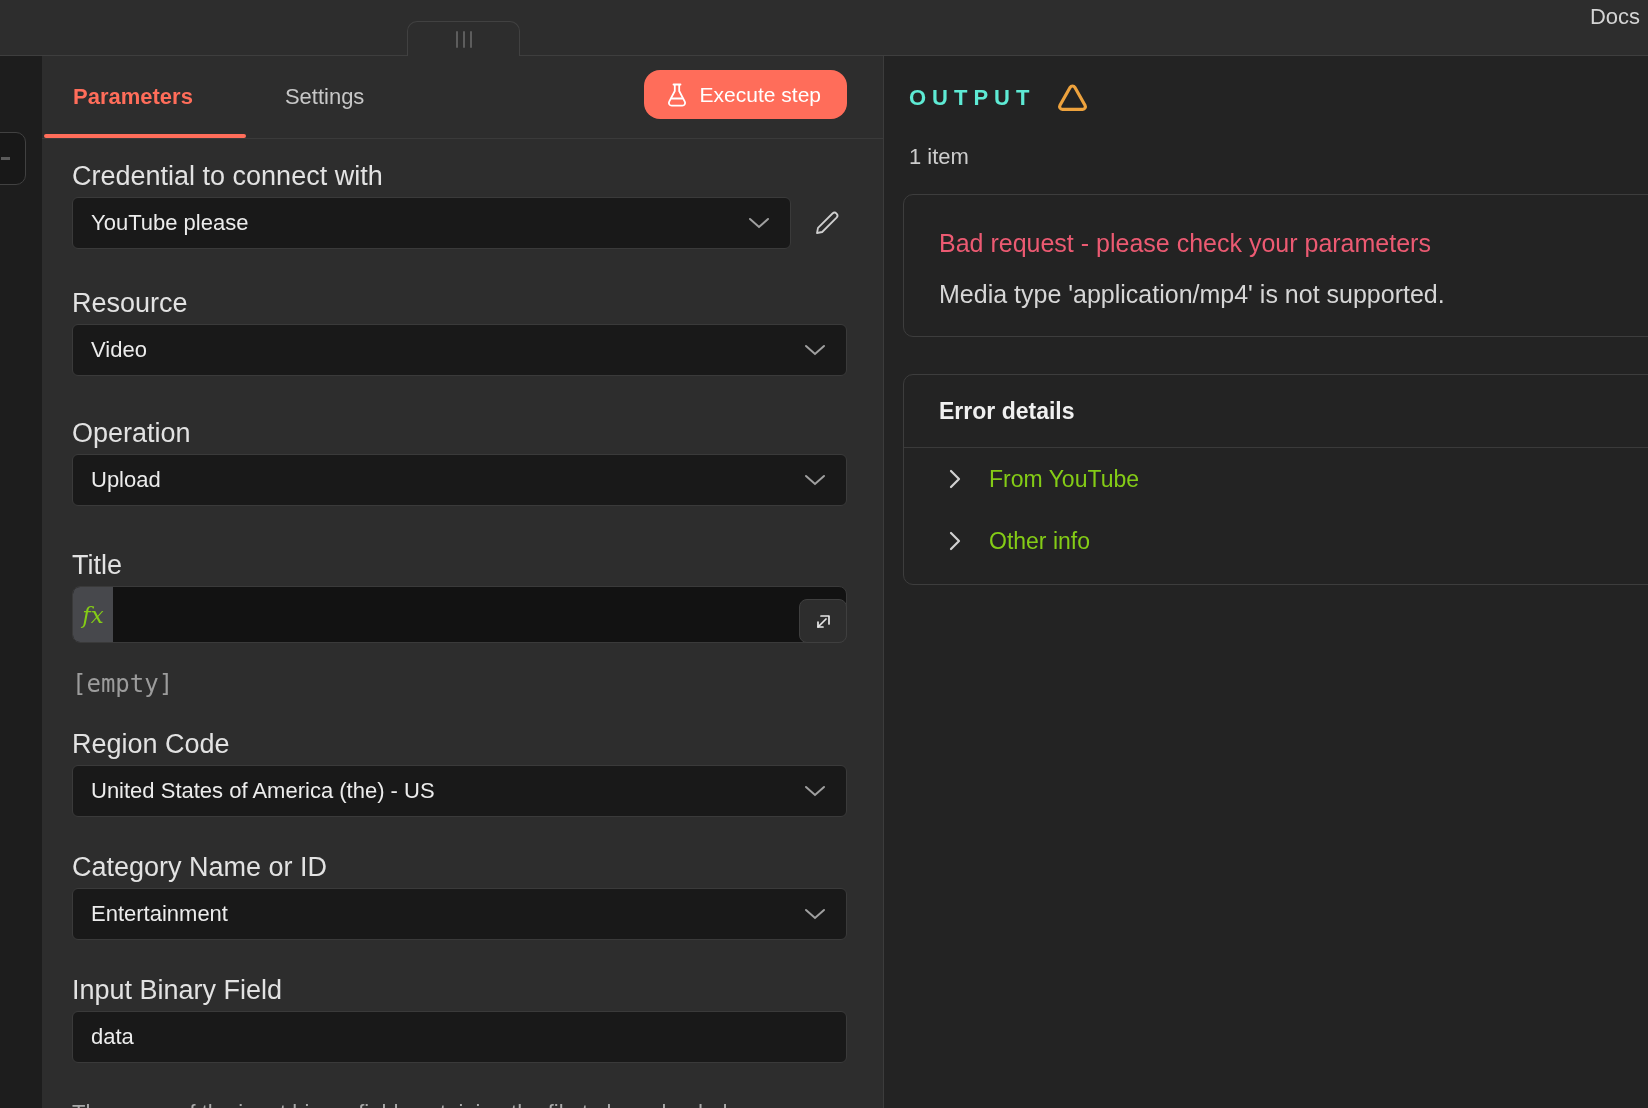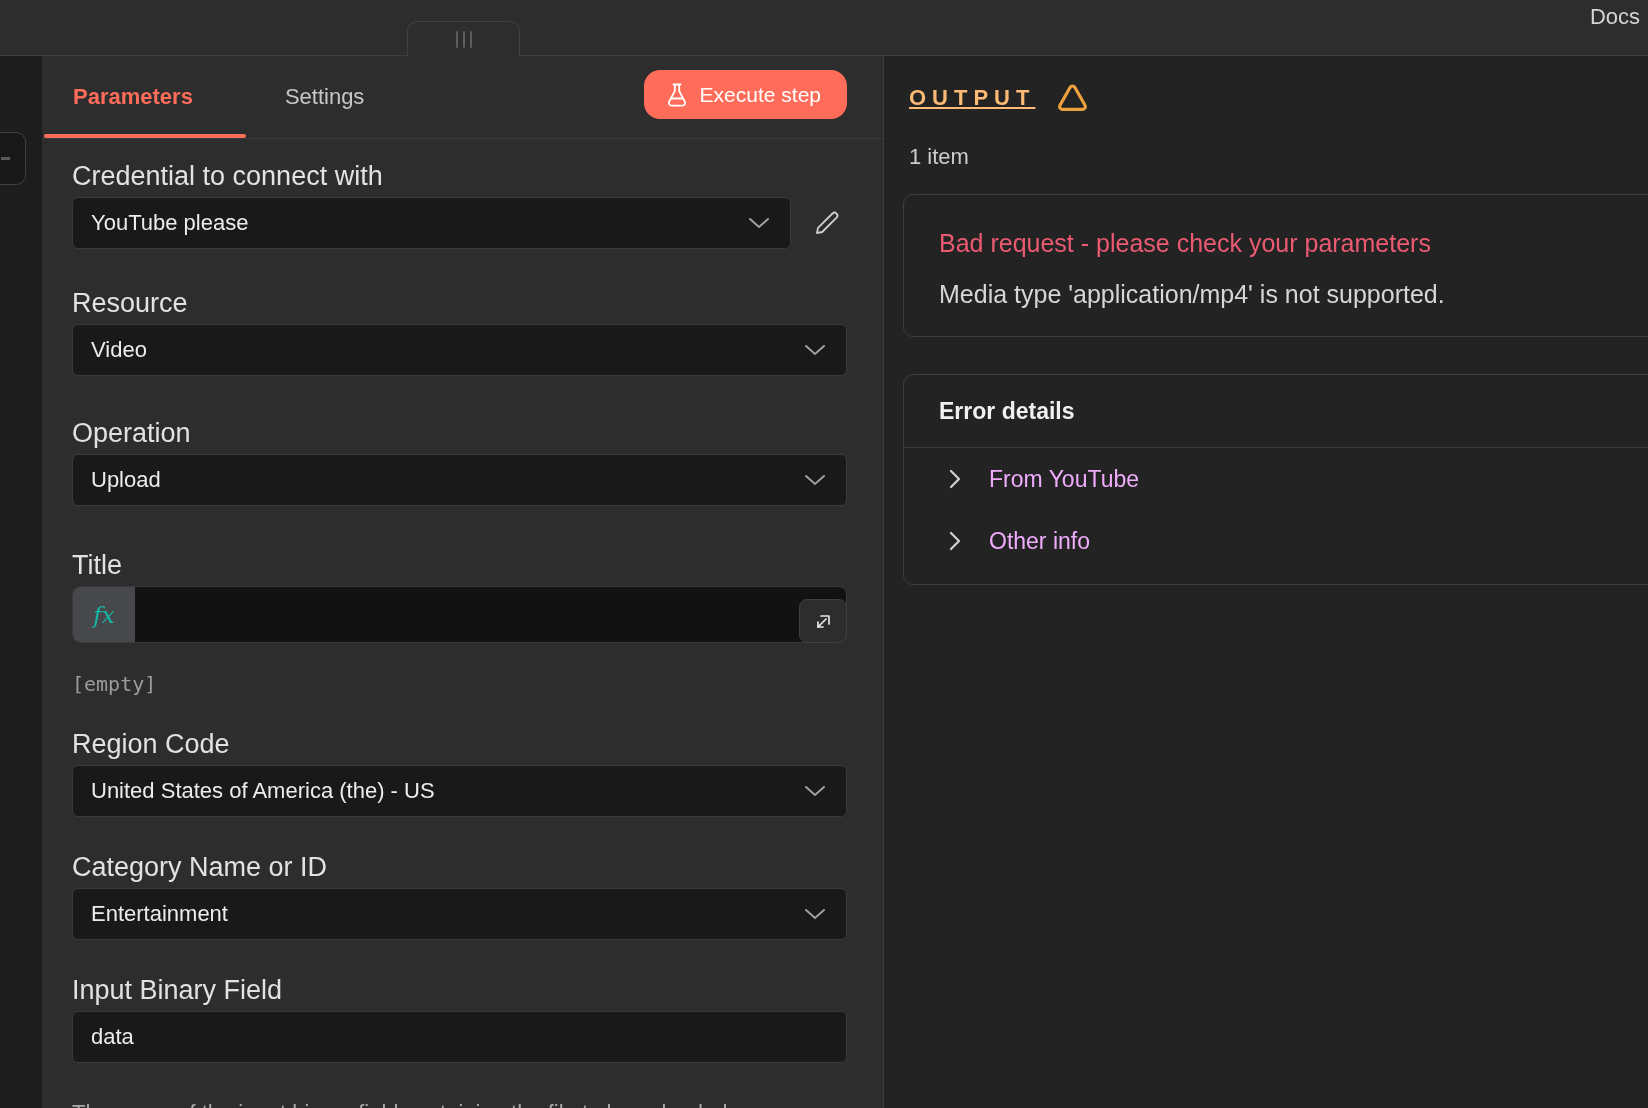--- a/index.html
+++ b/index.html
@@ -77,54 +77,54 @@
     margin-left: 17px; width: 38px; height: 38px; background: none; border: none;
     display: flex; align-items: center; justify-content: center; cursor: pointer;
   }
 
   .expr-wrap { position: relative; margin-top: 8px; width: 775px; height: 57px; }
   .expr-input {
     position: absolute; inset: 0; background: #121212;
     border: 1px solid #3a3a3a; border-radius: 8px; display: flex; align-items: stretch;
   }
   .fx-chip {
-    width: 62px; background: #47484c; border-radius: 7px 0 0 7px;
+    width: 40px; background: #47484c; border-radius: 7px 0 0 7px;
     display: flex; align-items: center; justify-content: center;
-    font-family: "DejaVu Serif", serif; font-style: italic; font-size: 23px; color: #14b8a6;
+    font-family: "DejaVu Serif", serif; font-style: italic; font-size: 23px; color: #84cc16;
   }
   .expr-text {
     flex: 1; border: none; background: transparent; color: #ececec; font-size: 22px;
     padding: 0 14px; font-family: "Liberation Sans", sans-serif; outline: none;
   }
   .expand-btn {
     position: absolute; right: 0; bottom: 0; width: 48px; height: 44px;
     background: #2d2d2d; border: 1px solid #3f3f3f; border-radius: 8px;
     display: flex; align-items: center; justify-content: center; cursor: pointer;
   }
   .empty-state {
     margin-top: 28px; font-family: "DejaVu Sans Mono", monospace;
-    font-size: 20px; color: #9c9c9c; height: 26px; line-height: 26px;
+    font-size: 24px; color: #9c9c9c; height: 26px; line-height: 26px;
   }
   .text-input {
     margin-top: 8px; width: 775px; height: 52px; background: #191919;
     border: 1px solid #3a3a3a; border-radius: 6px; color: #ececec; font-size: 22px;
     padding: 0 18px; font-family: "Liberation Sans", sans-serif; outline: none;
   }
   .field-desc { margin-top: 36px; font-size: 22px; color: #a9a9a9; line-height: 27px; }
 
   
   .v-divider { position: absolute; left: 883px; top: 56px; width: 1px; height: 1052px; background: #3c3c3c; }
 
   
   .output-panel {
     position: absolute; left: 884px; top: 56px; width: 764px; height: 1052px;
     background: #232323; overflow: hidden;
   }
   .output-header { position: absolute; left: 25px; top: 28px; display: flex; align-items: center; gap: 22px; }
-  .output-title { font-size: 22px; font-weight: 700; letter-spacing: 6px; color: #fdba74; text-decoration: underline; }
+  .output-title { font-size: 22px; font-weight: 700; letter-spacing: 6px; color: #5eead4; }
   .items-count { position: absolute; left: 25px; top: 88px; font-size: 22px; color: #cccccc; }
 
   .error-card {
     position: absolute; left: 19px; top: 138px; width: 790px; height: 143px;
     border: 1px solid #3d3d3d; border-radius: 10px;
   }
   .error-title { position: absolute; left: 35px; top: 34px; font-size: 25px; color: #ec5a72; }
   .error-message { position: absolute; left: 35px; top: 85px; font-size: 25px; color: #d6d6d6; }
 
   .details-card {
@@ -132,21 +132,21 @@
     border: 1px solid #3d3d3d; border-radius: 10px;
   }
   .details-header {
     height: 73px; border-bottom: 1px solid #3a3a3a;
     display: flex; align-items: center; padding-left: 35px;
     font-size: 23px; font-weight: 700; color: #f0f0f0;
   }
   .detail-row {
     display: flex; align-items: center; height: 62px; padding-left: 45px; cursor: pointer;
   }
-  .detail-row .row-label { margin-left: 28px; font-size: 23px; color: #f0abfc; }
+  .detail-row .row-label { margin-left: 28px; font-size: 23px; color: #84cc16; }
 
   svg { display: block; }
 </style>
 </head>
 <body>
 
 <div class="stage">
 
   <div class="topbar">
     <div class="docs-link">Docs</div>

